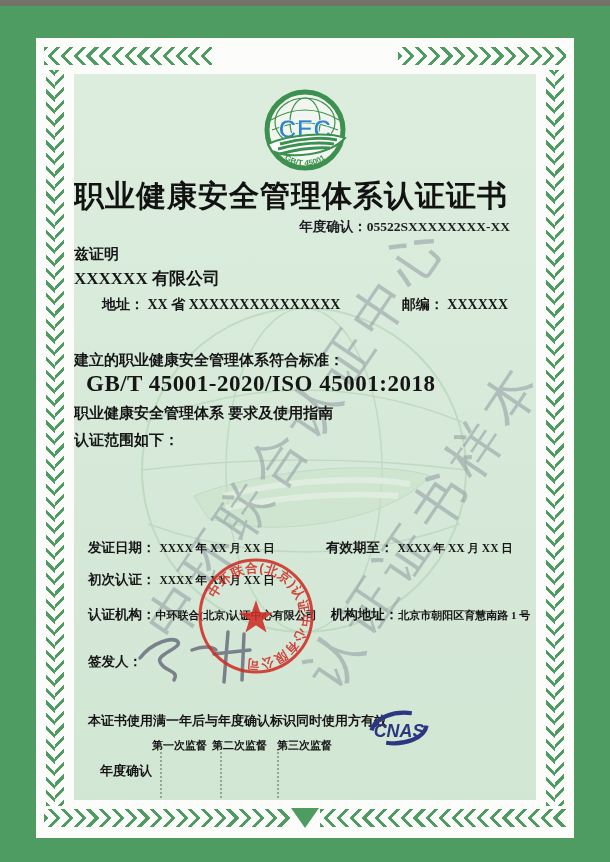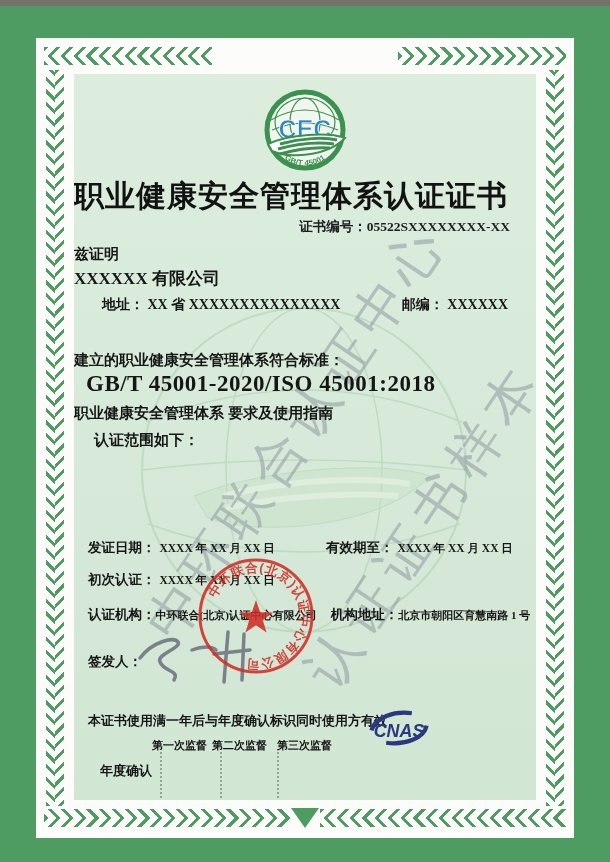--- a/index.html
+++ b/index.html
@@ -41,21 +41,21 @@
   .title{top:102px;font-family:"Liberation Sans","DejaVu Sans",sans-serif;font-weight:700;
          font-size:30px;letter-spacing:1px;color:#121212;}
   .certno{position:absolute;top:144px;right:26px;font-weight:700;font-size:13.5px;color:#1c1c22;}
   .statement{top:171px;font-weight:700;font-size:15px;}
   .company{top:193px;font-weight:700;font-size:17px;}
   .addr-row{position:absolute;top:222px;left:28px;right:28px;display:flex;
             justify-content:space-between;font-weight:700;font-size:14px;}
   .std-intro{top:277px;font-weight:700;font-size:15px;}
   .std-code{top:297px;font-weight:700;font-size:23px;letter-spacing:.5px;margin-left:12px;}
   .std-name{top:330px;font-weight:700;font-size:15px;}
-  .scope-head{top:357px;font-weight:700;font-size:15px;padding-left:20px;}
+  .scope-head{top:357px;font-weight:700;font-size:15px;}
   .scope-text{top:383px;font-weight:700;font-size:13.5px;white-space:nowrap;}
 
   .kv{position:absolute;white-space:nowrap;}
   .kv .k{font-family:"Liberation Sans","DejaVu Sans",sans-serif;font-weight:700;font-size:13.5px;}
   .kv .v{font-weight:700;font-size:11.5px;}
   .issue{left:14px;top:464px;}
   .expiry{left:252px;top:464px;}
   .initial{left:14px;top:496px;}
   .org-row{left:14px;top:531px;}
   .org-row .v{font-size:11px;}
@@ -143,21 +143,21 @@
         <defs>
             <path id="cecArc" d="M24,60 A36,36 0 0 0 86,60"></path>
           </defs>
         <text font-size="8" font-weight="bold" fill="#3c9150" font-family="Liberation Sans,DejaVu Sans,sans-serif">
           <textPath href="#cecArc" startOffset="50%" text-anchor="middle">GB/T 45001</textPath>
         </text>
       </svg>
 
       <div class="c title">职业健康安全管理体系认证证书</div>
       <div class="certno">
-        <span class="sans">证书编号：</span><span>05522SXXXXXXXX-XX</span>
+        <span class="sans">年度确认：</span><span>05522SXXXXXXXX-XX</span>
       </div>
 
       <div class="c statement sans">兹证明</div>
       <div class="c company">XXXXXX 有限公司</div>
       <div class="addr-row">
         <span><span class="sans">地址：</span> <span>XX 省 XXXXXXXXXXXXXXX</span></span>
         <span><span class="sans">邮编：</span> <span>XXXXXX</span></span>
       </div>
 
       <div class="c std-intro sans">建立的职业健康安全管理体系符合标准：</div>

